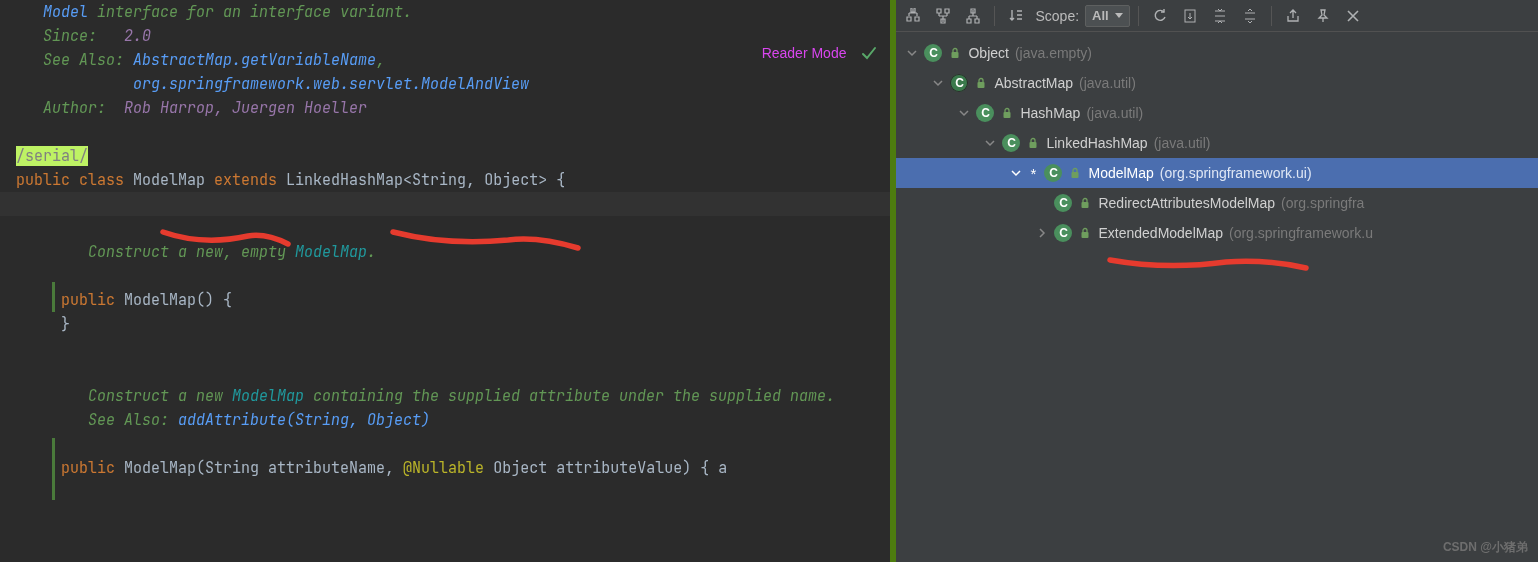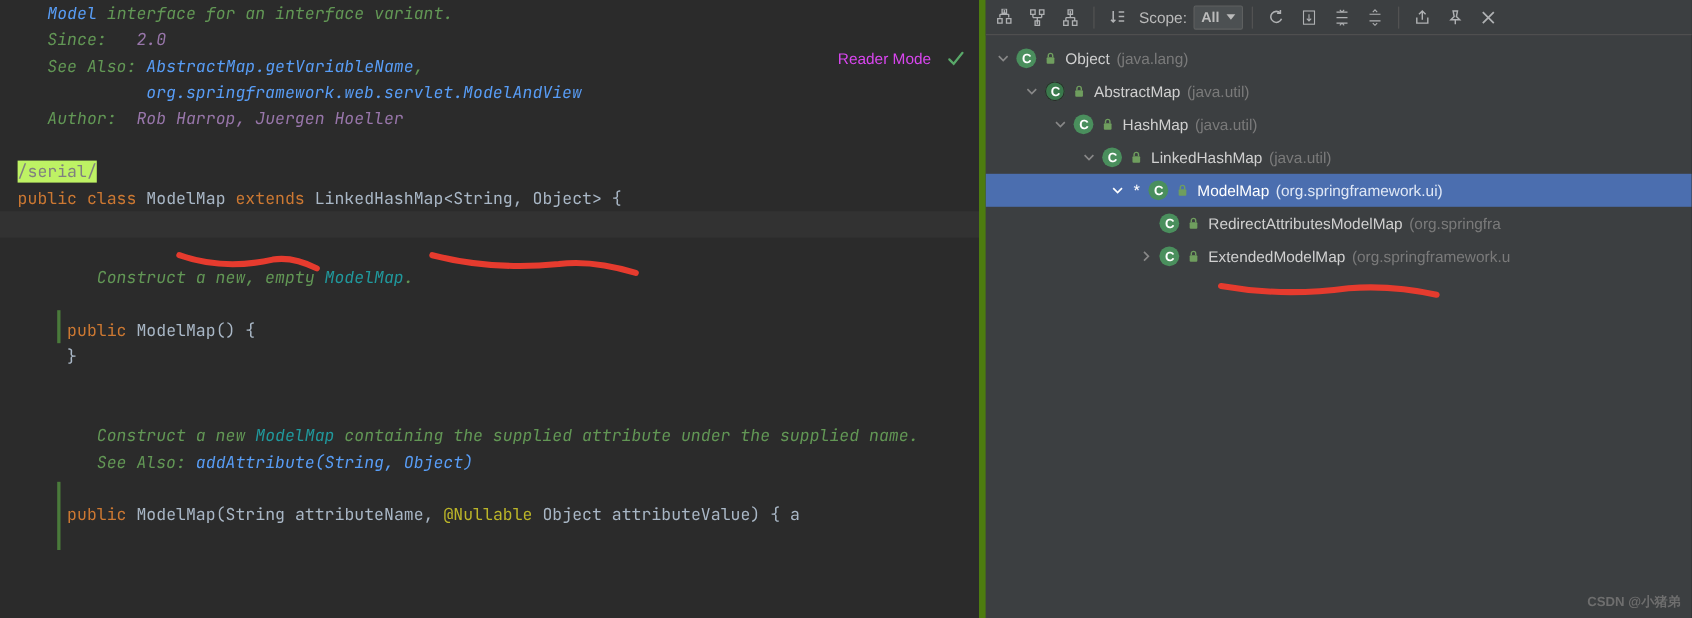--- a/index.html
+++ b/index.html
@@ -255,21 +255,21 @@
           </svg>
         </span>
         <span class="c-badge">C</span>
         <span class="lock">
           <svg width="12" height="12" viewBox="0 0 12 12">
             <rect x="2.5" y="5" width="7" height="6" rx="1" fill="#6f9e5e"></rect>
             <path d="M4 5 V3.5 a2 2 0 0 1 4 0 V5" stroke="#6f9e5e" stroke-width="1.3" fill="none"></path>
           </svg>
         </span>
         <span class="cls-name">Object</span>
-        <span class="pkg"> (java.lang)</span>
+        <span class="pkg"> (java.empty)</span>
       </div>
       <div class="node" style="--ind: 36px;">
         <span class="arrow">
           <svg width="10" height="10" viewBox="0 0 10 10">
             <path d="M1 3 L5 7 L9 3" stroke="currentColor" stroke-width="1.5" fill="none"></path>
           </svg>
         </span>
         <span class="c-badge variant">C</span>
         <span class="lock">
           <svg width="12" height="12" viewBox="0 0 12 12">

